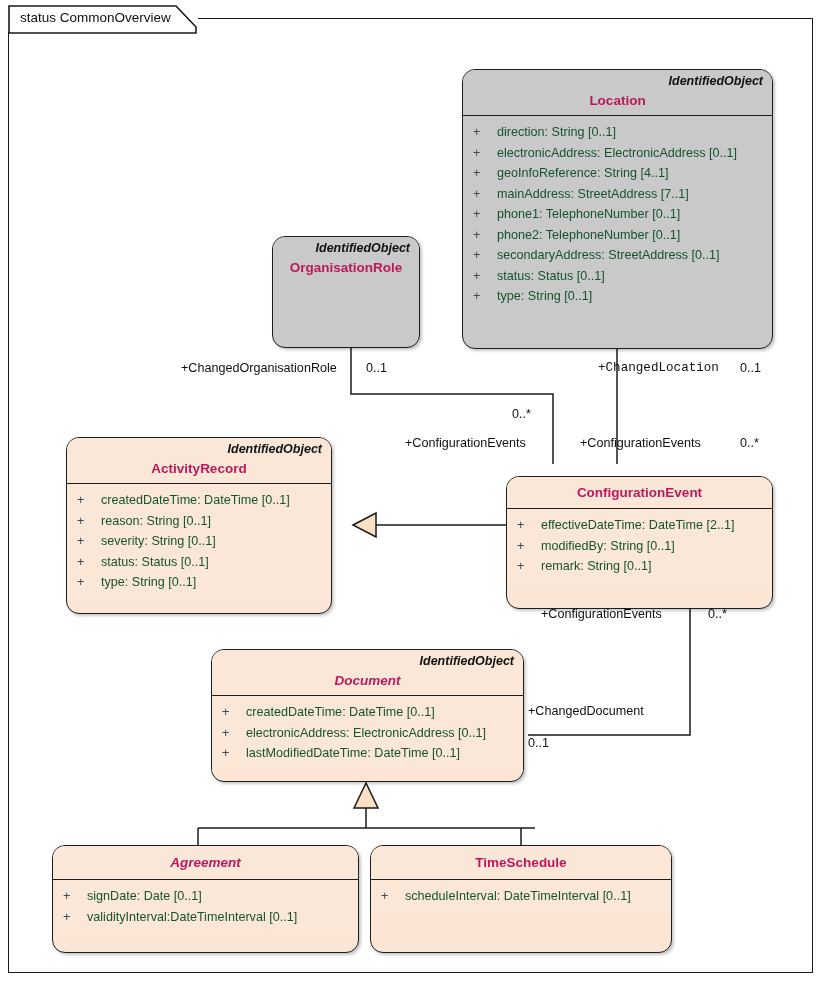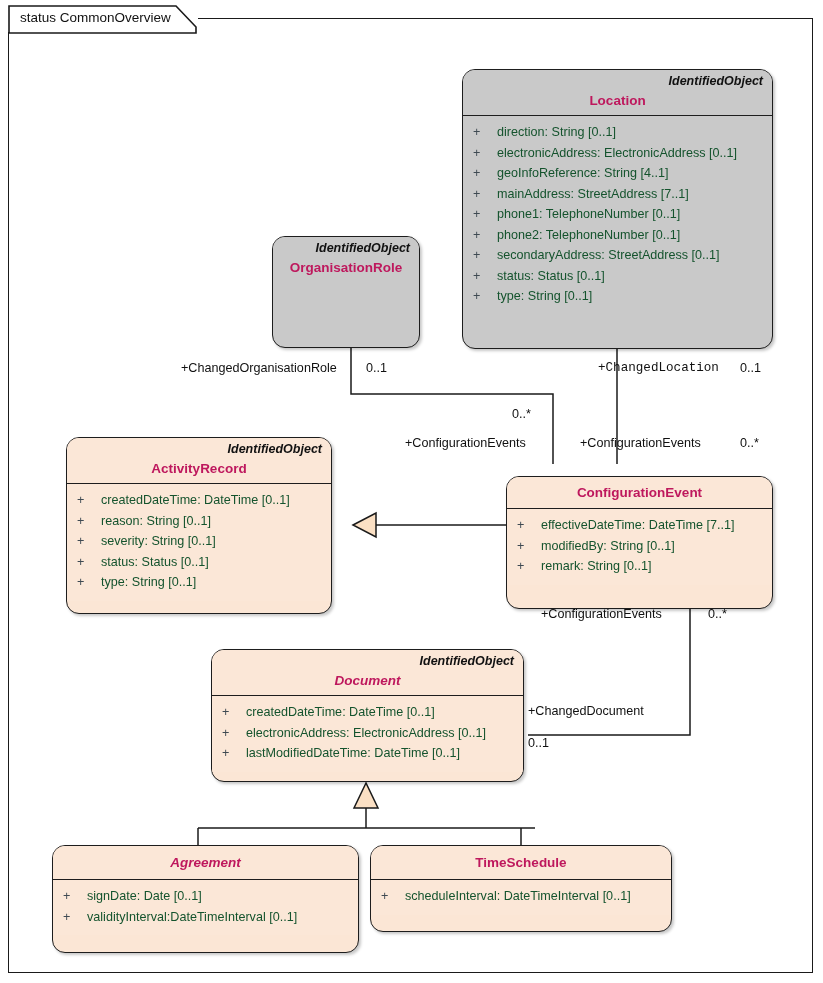--- a/index.html
+++ b/index.html
@@ -266,21 +266,21 @@
   </div>
 
   <div class="uml-class peach" style="left:506px; top:476px; width:267px; height:133px;">
     <div class="uml-head" style="padding-top:6px; padding-bottom:5px;">
       <div class="classname only">ConfigurationEvent</div>
     </div>
     <div class="uml-divider"></div>
     <div class="uml-attrs">
       <div class="attr-row">
         <span class="attr-vis">+</span>
-        <span class="attr-text">effectiveDateTime: DateTime [7..1]</span>
+        <span class="attr-text">effectiveDateTime: DateTime [2..1]</span>
       </div>
       <div class="attr-row">
         <span class="attr-vis">+</span>
         <span class="attr-text">modifiedBy: String [0..1]</span>
       </div>
       <div class="attr-row">
         <span class="attr-vis">+</span>
         <span class="attr-text">remark: String [0..1]</span>
       </div>
     </div>
@@ -318,21 +318,21 @@
         <span class="attr-vis">+</span>
         <span class="attr-text">signDate: Date [0..1]</span>
       </div>
       <div class="attr-row">
         <span class="attr-vis">+</span>
         <span class="attr-text">validityInterval:DateTimeInterval [0..1]</span>
       </div>
     </div>
   </div>
 
-  <div class="uml-class peach" style="left:370px; top:845px; width:302px; height:87px;">
+  <div class="uml-class peach" style="left:370px; top:845px; width:302px; height:108px;">
     <div class="uml-head" style="padding-top:7px; padding-bottom:6px;">
       <div class="classname only">TimeSchedule</div>
     </div>
     <div class="uml-divider"></div>
     <div class="uml-attrs">
       <div class="attr-row">
         <span class="attr-vis">+</span>
         <span class="attr-text">scheduleInterval: DateTimeInterval [0..1]</span>
       </div>
     </div>

